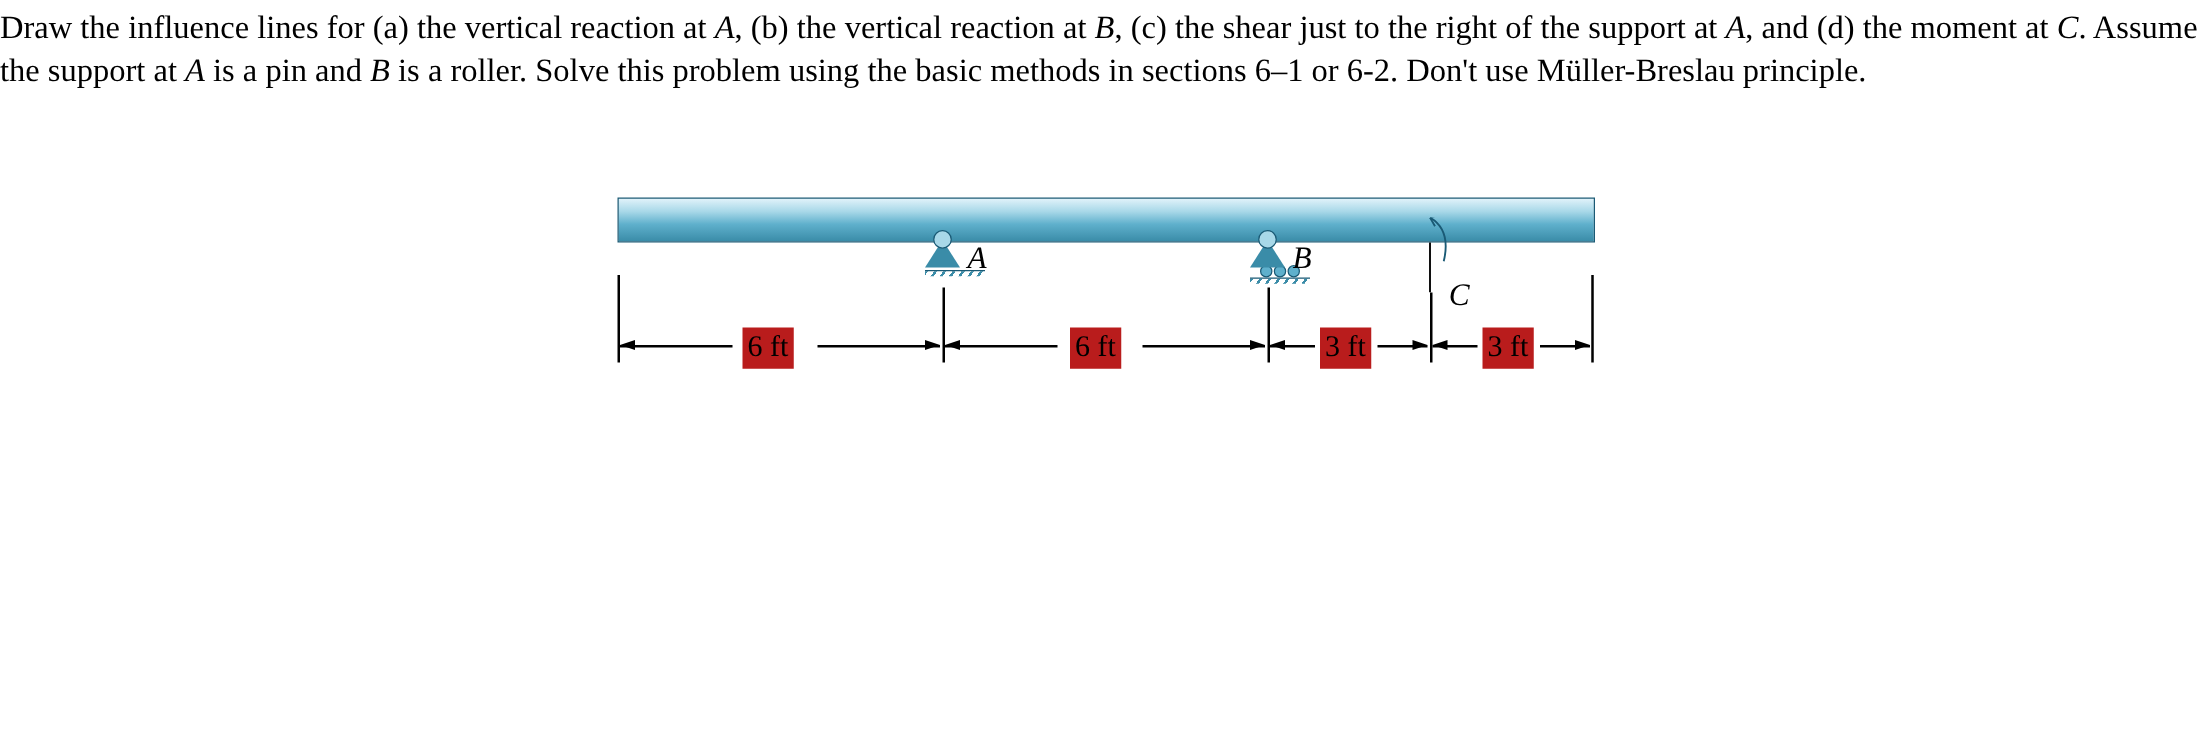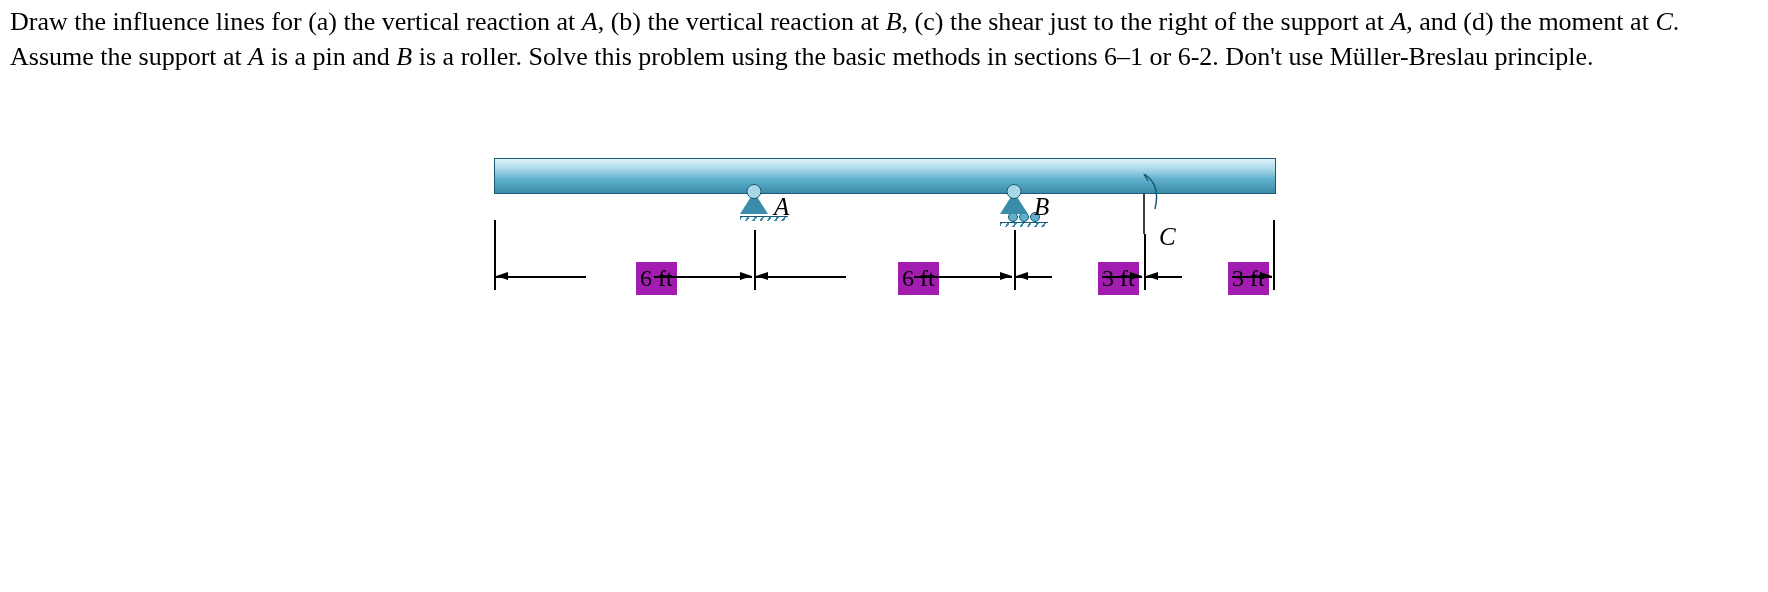--- a/index.html
+++ b/index.html
@@ -5,21 +5,21 @@
     body {
       margin: 0;
       padding: 0;
       font-family: 'Times New Roman', Times, serif;
       font-size: 26px;
       line-height: 1.35;
       color: #000;
       background: #fff;
     }
     .problem-text {
-      padding: 4px 10px;
+      padding: 4px 0;
       max-width: 1768px;
     }
     .italic {
       font-style: italic;
     }
     .figure-container {
       display: flex;
       justify-content: center;
       margin-top: 80px;
     }
@@ -113,23 +113,22 @@
     }
     .dim-arrow-left {
       border-right: 12px solid #000;
     }
     .dim-arrow-right {
       border-left: 12px solid #000;
     }
     .dim-label {
       position: absolute;
       font-size: 24px;
-      background: #a21caf;
+      background: #b91c1c;
       padding: 0 4px;
-      margin-left: 42px;
     }
     .c-label {
       position: absolute;
       font-style: italic;
       font-size: 25px;
     }
   </style>
 </head>
 <body>
 

